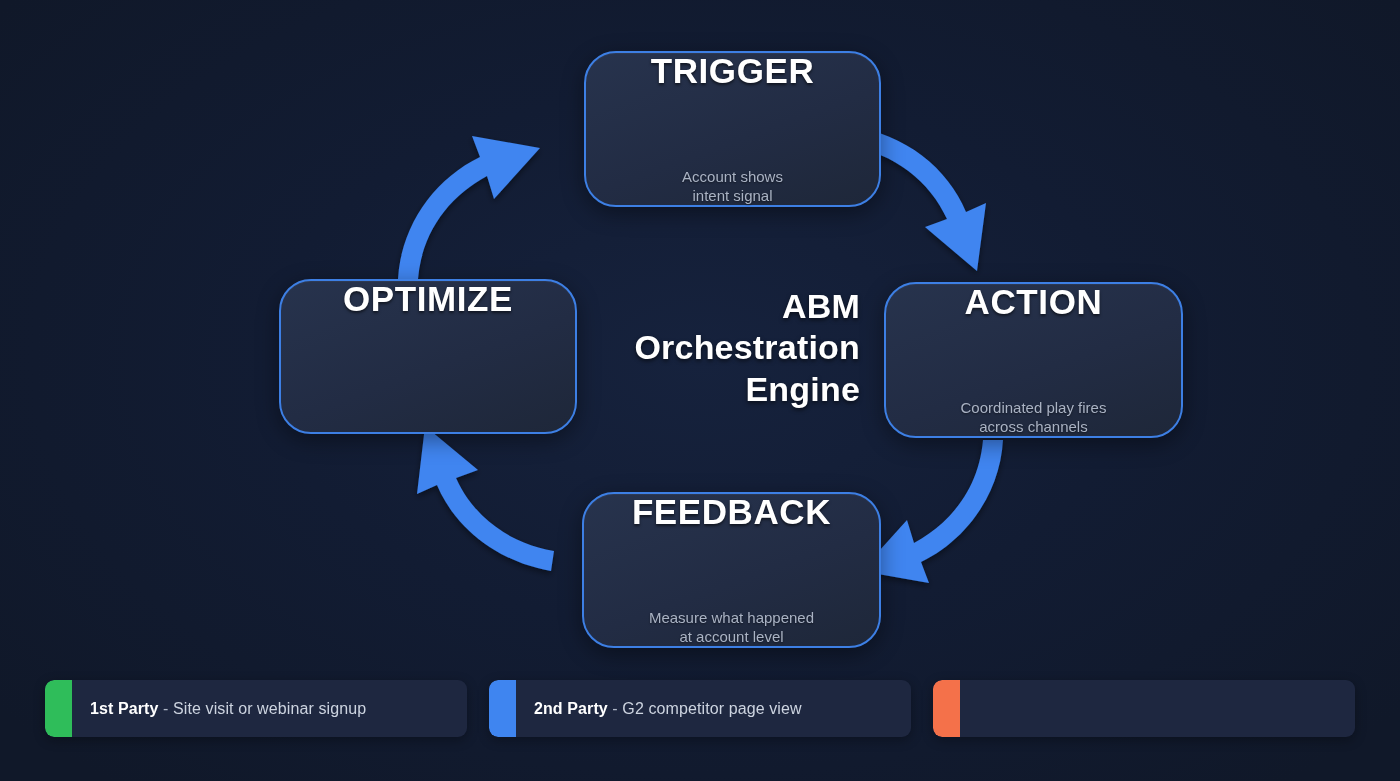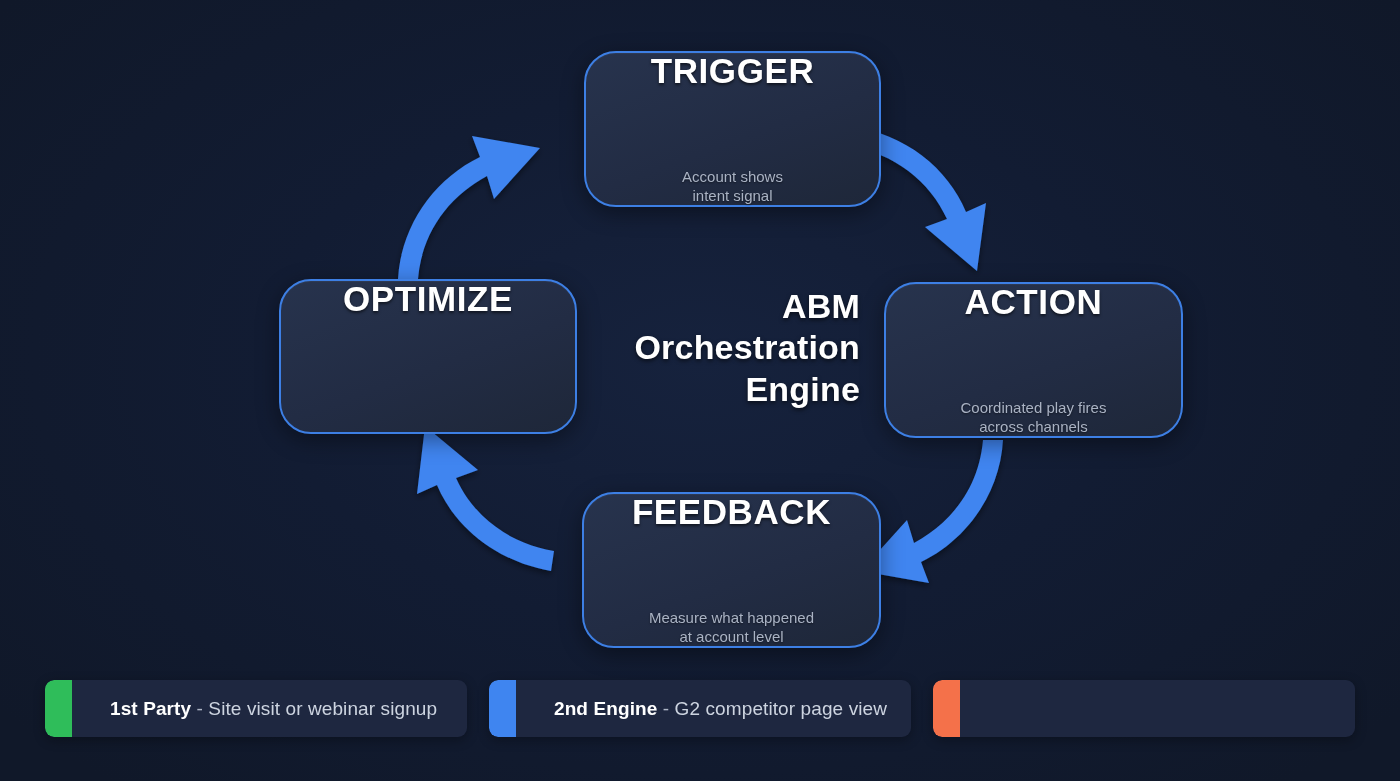--- a/index.html
+++ b/index.html
@@ -114,22 +114,22 @@
     align-items: center;
     overflow: hidden;
   }
   .legend-bar {
     width: 27px;
     height: 100%;
     flex: 0 0 27px;
     border-radius: 9px 0 0 9px;
   }
   .legend-text {
-    padding-left: 38px;
-    font-size: 19px;
+    padding-left: 18px;
+    font-size: 16px;
     color: #cdd4e0;
     white-space: nowrap;
     letter-spacing: 0.1px;
   }
   .legend-text b {
     color: #ffffff;
     font-weight: bold;
   }
   .legend-text .dash {
     color: #aeb6c6;
@@ -218,21 +218,21 @@
     <div class="legend-item">
       <div class="legend-bar" style="background: rgb(47, 189, 90);"></div>
       <div class="legend-text">
         <b>1st Party</b><span class="dash"> - </span><span>Site visit or webinar signup</span>
       </div>
     </div>
 
     <div class="legend-item">
       <div class="legend-bar" style="background: rgb(63, 133, 240);"></div>
       <div class="legend-text">
-        <b>2nd Engine</b><span class="dash"> - </span><span>G2 competitor page view</span>
+        <b>2nd Party</b><span class="dash"> - </span><span>G2 competitor page view</span>
       </div>
     </div>
 
     <div class="legend-item">
       <div class="legend-bar" style="background: rgb(244, 113, 74);"></div>
     </div>
 
   </div>
 
 </div>

